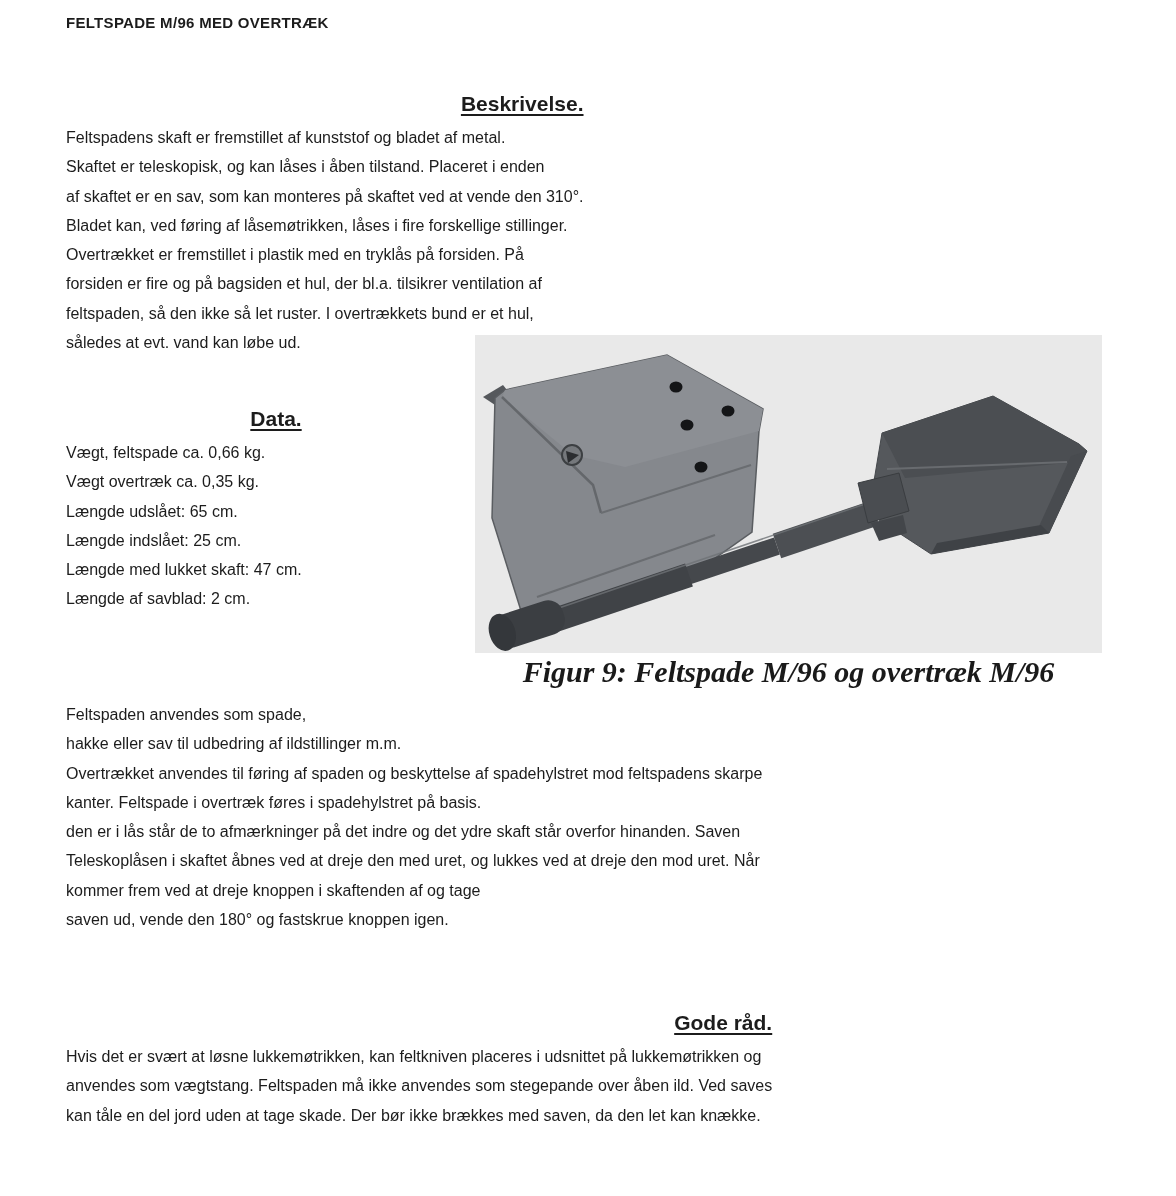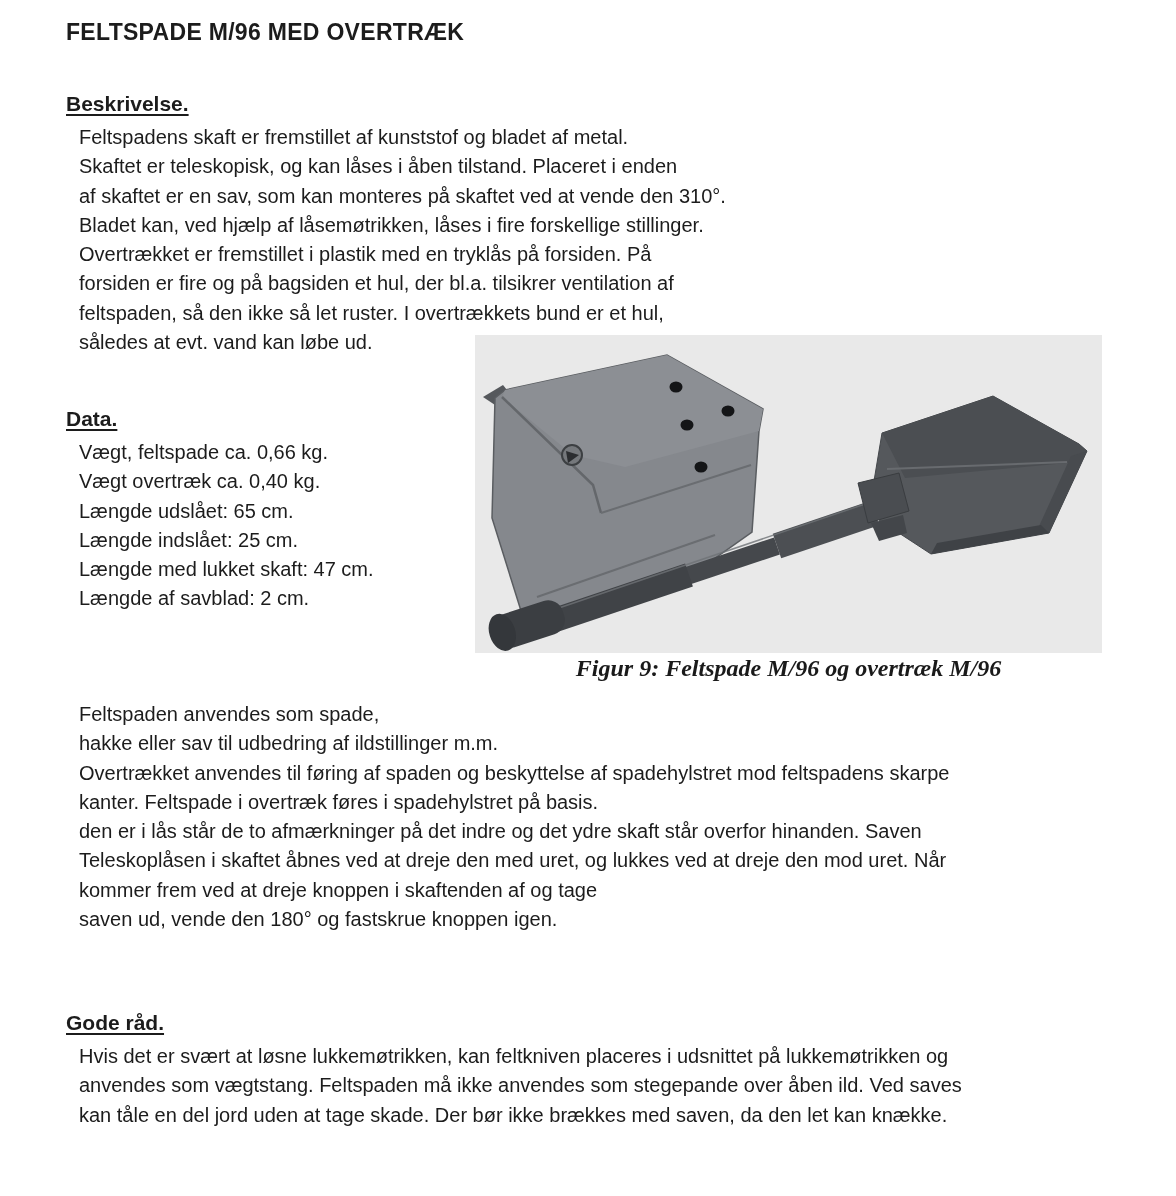--- a/index.html
+++ b/index.html
@@ -3,61 +3,61 @@
 <meta charset="utf-8">
 <style>
   html,body{margin:0;padding:0;}
   body{
     width:1176px;height:1196px;position:relative;background:#ffffff;
     font-family:"Liberation Sans","DejaVu Sans",sans-serif;color:#1c1c1c;
     overflow:hidden;
   }
   .doc-title{
     position:absolute;left:66px;top:4px;
-    font-size:23px;font-weight:bold;letter-spacing:.3px;white-space:nowrap;
+    font-size:15px;font-weight:bold;letter-spacing:.3px;white-space:nowrap;
   }
   .section{position:absolute;left:66px;}
   .section-heading{
     font-size:21px;font-weight:bold;
     text-decoration:underline;text-decoration-thickness:2px;text-underline-offset:3px;
-    margin:0 0 7px 0;white-space:nowrap;
+    margin:0 0 7px 0;white-space:nowrap;text-align:right;
   }
-  .tline{font-size:20px;line-height:29.3px;white-space:nowrap;margin-left:13px;}
+  .tline{font-size:16px;line-height:29.3px;white-space:nowrap;}
   .figure-wrap{position:absolute;left:475px;top:335px;width:627px;}
   .figure-img{display:block;width:627px;height:318px;}
   .figure-caption{
     width:627px;text-align:center;margin-top:2px;
     font-family:"Liberation Serif","DejaVu Serif",serif;
-    font-size:24px;font-weight:bold;font-style:italic;color:#1a1a1a;white-space:nowrap;
+    font-size:30px;font-weight:bold;font-style:italic;color:#1a1a1a;white-space:nowrap;
   }
 </style>
 </head>
 <body>
 
 <h1 class="doc-title">FELTSPADE M/96 MED OVERTRÆK</h1>
 
 <div class="section" style="top:92px;">
   <h2 class="section-heading">Beskrivelse.</h2>
   <div>
       <div class="tline">Feltspadens skaft er fremstillet af kunststof og bladet af metal.</div>
       <div class="tline">Skaftet er teleskopisk, og kan låses i åben tilstand. Placeret i enden</div>
       <div class="tline">af skaftet er en sav, som kan monteres på skaftet ved at vende den 310°.</div>
-      <div class="tline">Bladet kan, ved hjælp af låsemøtrikken, låses i fire forskellige stillinger.</div>
+      <div class="tline">Bladet kan, ved føring af låsemøtrikken, låses i fire forskellige stillinger.</div>
       <div class="tline">Overtrækket er fremstillet i plastik med en tryklås på forsiden. På</div>
       <div class="tline">forsiden er fire og på bagsiden et hul, der bl.a. tilsikrer ventilation af</div>
       <div class="tline">feltspaden, så den ikke så let ruster. I overtrækkets bund er et hul,</div>
       <div class="tline">således at evt. vand kan løbe ud.</div>
     </div>
 </div>
 
 <div class="section" style="top:407px;">
   <h2 class="section-heading">Data.</h2>
   <div>
       <div class="tline">Vægt, feltspade ca. 0,66 kg.</div>
-      <div class="tline">Vægt overtræk ca. 0,40 kg.</div>
+      <div class="tline">Vægt overtræk ca. 0,35 kg.</div>
       <div class="tline">Længde udslået: 65 cm.</div>
       <div class="tline">Længde indslået: 25 cm.</div>
       <div class="tline">Længde med lukket skaft: 47 cm.</div>
       <div class="tline">Længde af savblad: 2 cm.</div>
     </div>
 </div>
 
 <figure class="figure-wrap" style="margin:0;">
   <svg class="figure-img" viewBox="0 0 627 318" xmlns="http://www.w3.org/2000/svg">
     <rect x="0" y="0" width="627" height="318" fill="#e9e9e9"></rect>

